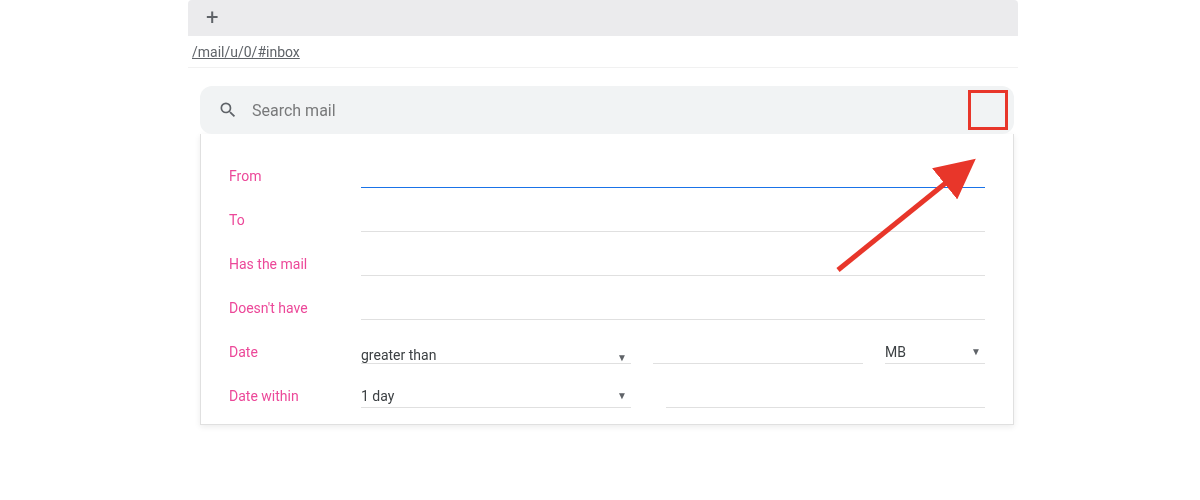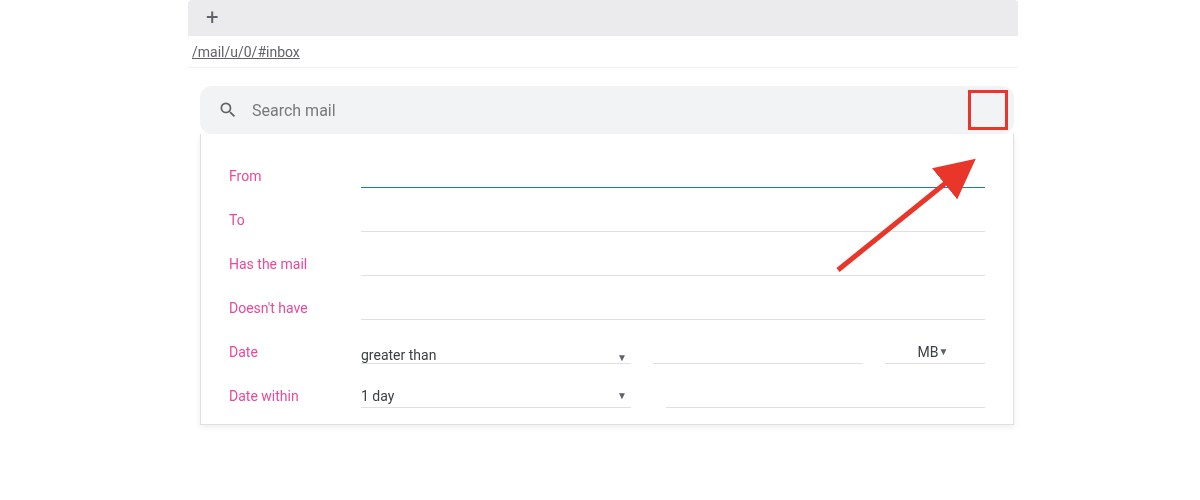--- a/index.html
+++ b/index.html
@@ -113,21 +113,21 @@
     justify-content: space-between;
     border-bottom: 1px solid #e0e0e0;
     height: 24px;
     font-size: 14px;
     color: #3c4043;
     cursor: pointer;
   }
   .caret { font-size: 10px; color: #5f6368; padding-right: 4px; }
   .size-row .select-wrap.op { flex: 0 0 270px; margin-right: 22px; align-items: flex-end; }
   .size-row .field-mid { flex: 1; margin-right: 22px; border-bottom: 1px solid #e0e0e0; height:24px; }
-  .size-row .select-wrap.unit { flex: 0 0 100px; justify-content: center; }
+  .size-row .select-wrap.unit { flex: 0 0 100px; }
   .date-row .select-wrap.range { flex: 0 0 270px; margin-right: 35px; }
   .date-row .field-mid { flex: 1; border-bottom: 1px solid #e0e0e0; height: 24px; }
   .arrow-annot {
     position: absolute;
     pointer-events: none;
   }
 </style>
 </head>
 <body>
 

